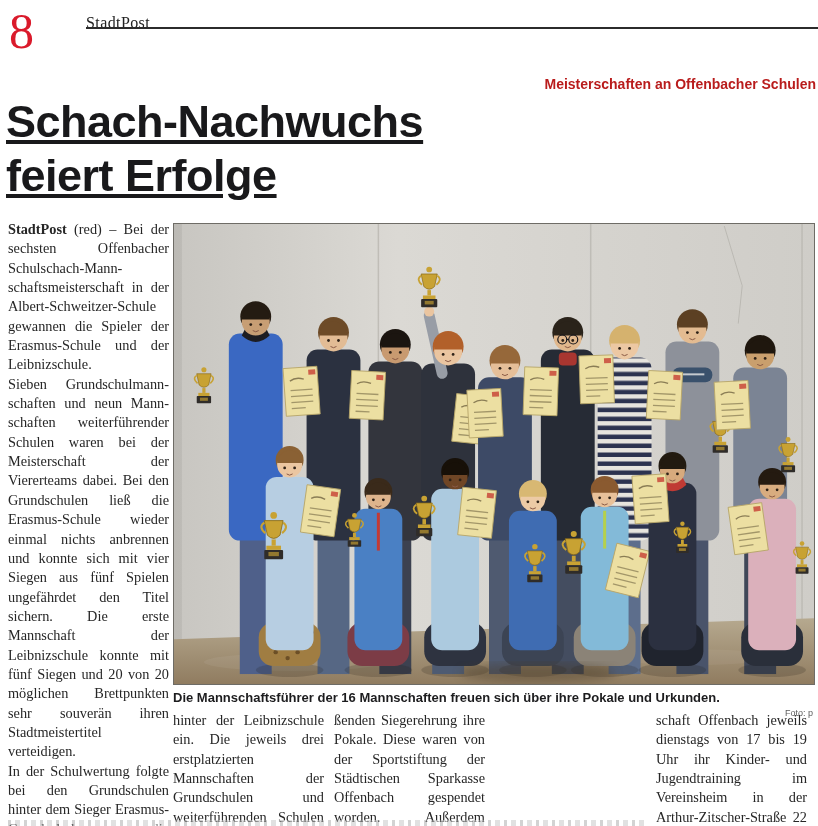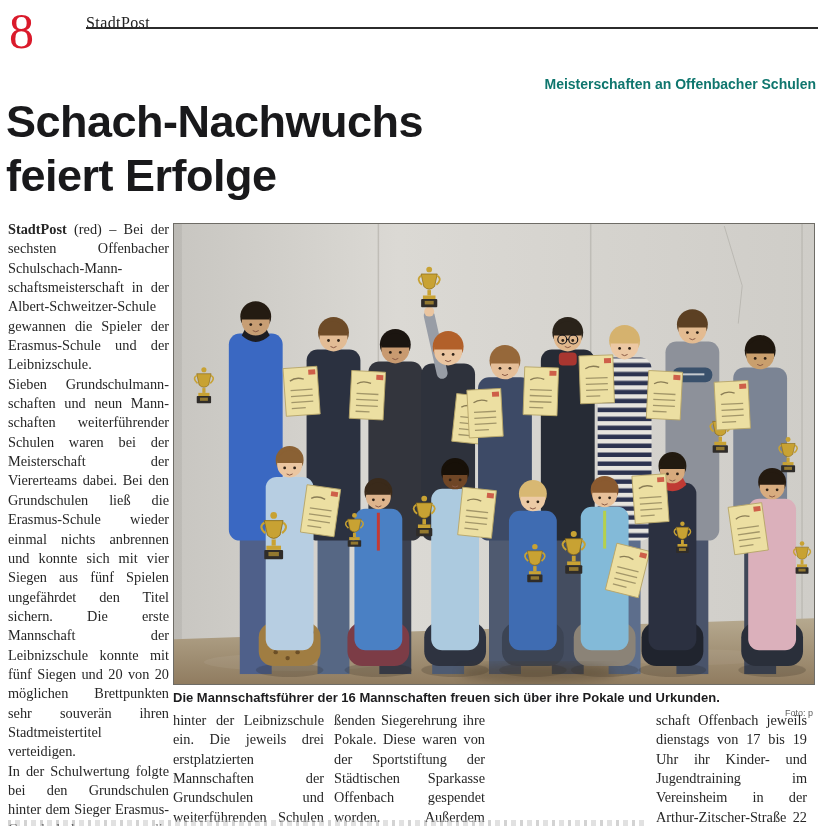--- a/index.html
+++ b/index.html
@@ -2,23 +2,23 @@
 <html lang="de"><head>
 <meta charset="utf-8">
 <style>
   html,body{margin:0;padding:0;background:#ffffff;}
   .page{position:relative;width:818px;height:826px;background:#ffffff;overflow:hidden;
         font-family:"Liberation Serif",serif;}
   .abs{position:absolute;}
   .page-number{left:9px;top:2px;font:400 50px "Liberation Serif",serif;color:#da1a2b;}
   .masthead{left:86px;top:14px;font:400 16px "Liberation Serif",serif;letter-spacing:.4px;color:#222;}
   .masthead-rule{left:86px;top:27px;width:732px;height:2px;background:#2b2b2b;}
-  .kicker{right:2px;top:76px;font:700 14px "Liberation Sans",sans-serif;color:#0f766e;}
+  .kicker{right:2px;top:76px;font:700 14px "Liberation Sans",sans-serif;color:#b91c1c;}
   .headline{left:6px;top:95px;font:700 45px "Liberation Sans",sans-serif;line-height:54px;
-            letter-spacing:-.5px;color:#19191b;white-space:pre-line;}
+            letter-spacing:-.5px;color:#19191b;white-space:pre-line;text-decoration:underline;}
   .col{position:absolute;font:400 14.3px/19.35px "Liberation Serif",serif;color:#262626;
        text-align:justify;margin:0;}
   .col .paras{white-space:pre-line;}
   .col-1{left:8px;top:220px;width:161px;}
   .col-2{left:173px;top:711px;width:151px;}
   .col-3{left:334px;top:711px;width:151px;}
   .col-4{left:495px;top:711px;width:151px;}
   .col-5{left:656px;top:711px;width:151px;}
   .photo-frame{left:173px;top:223px;width:642px;height:462px;border:1px solid #6e6c66;
                box-sizing:border-box;background:#d6d4cf;}

